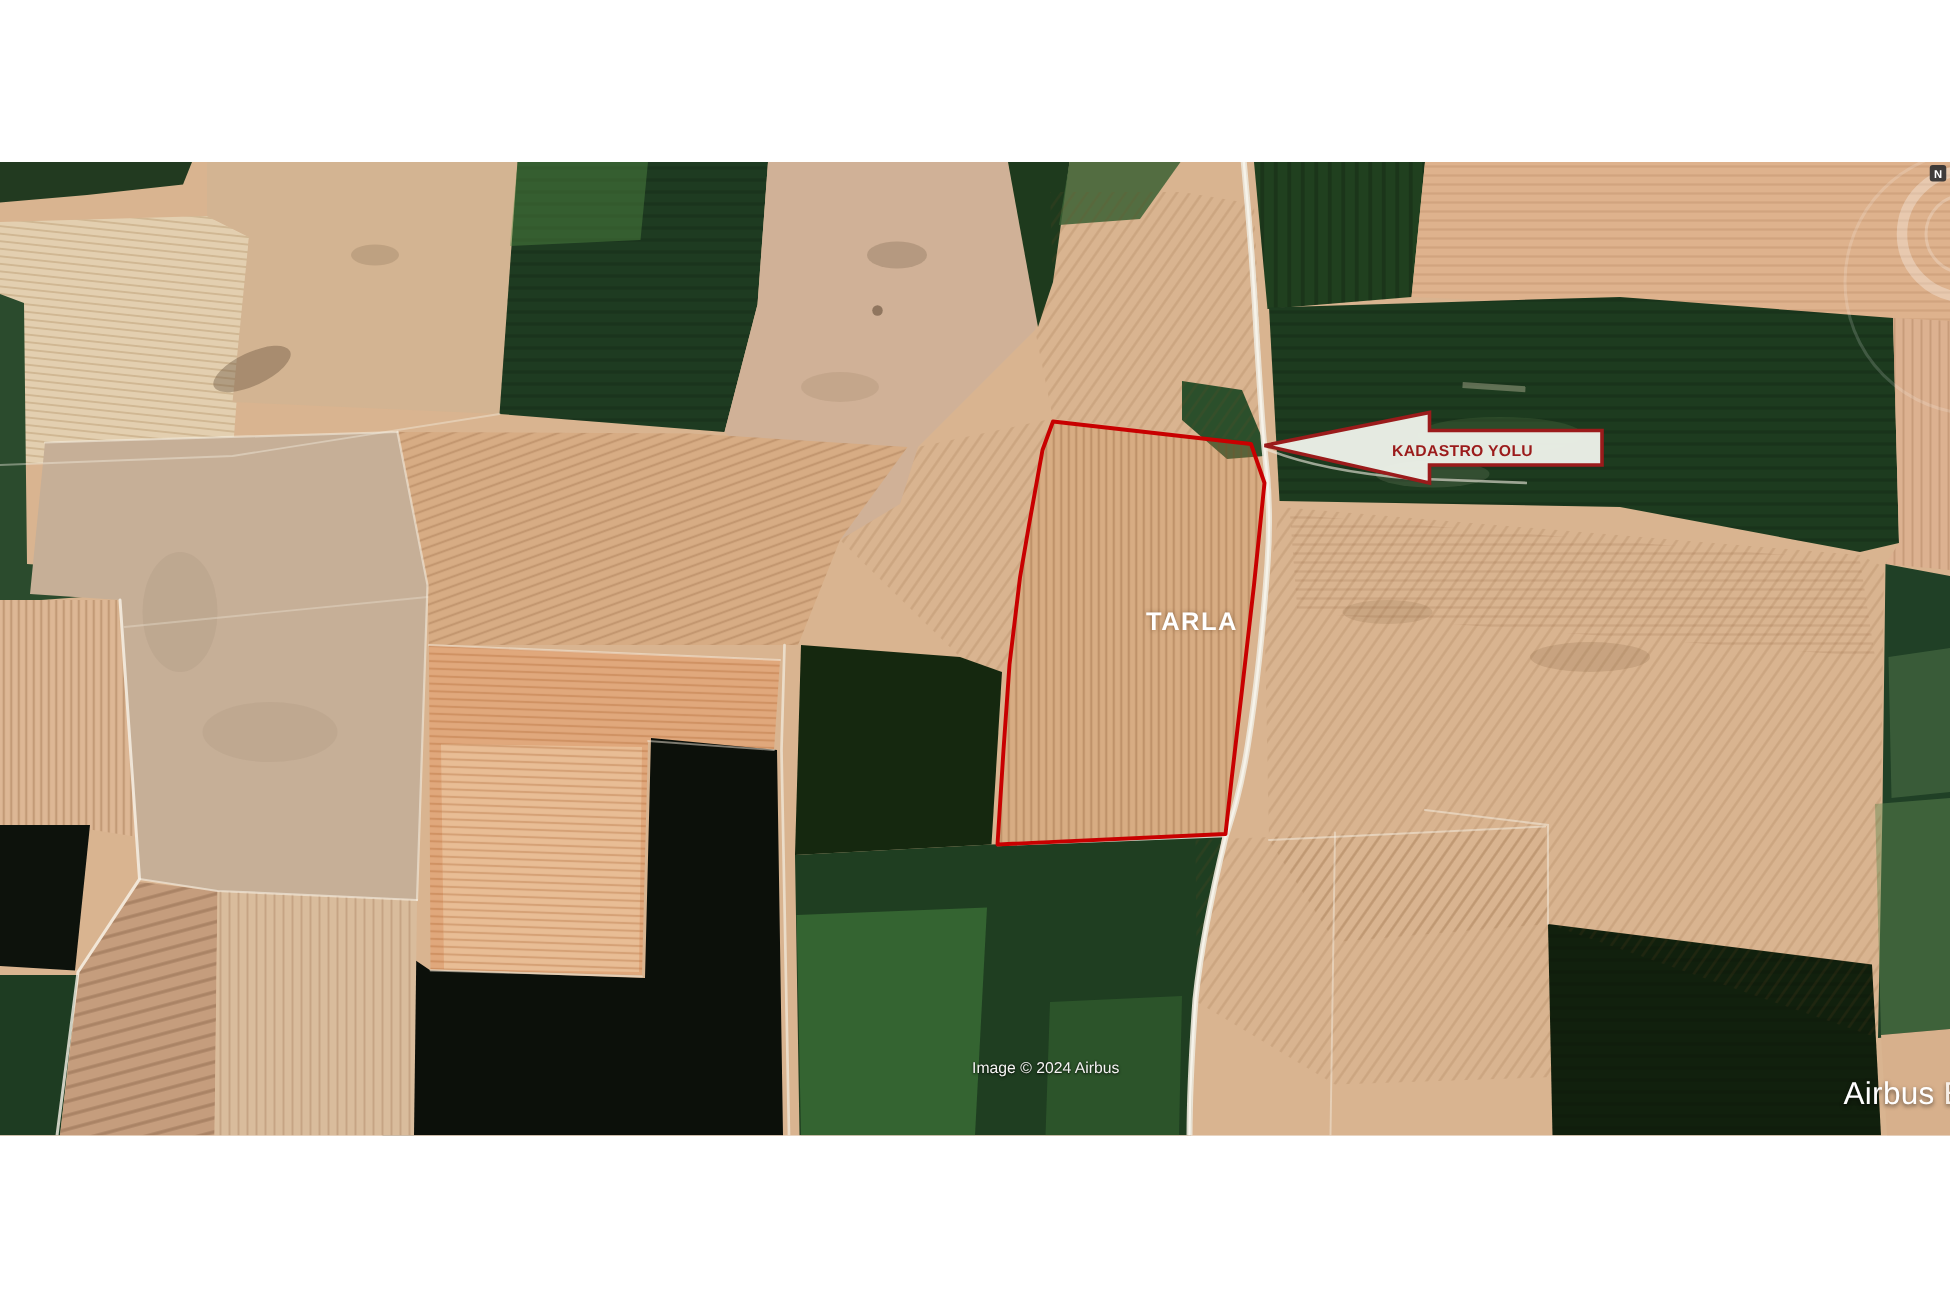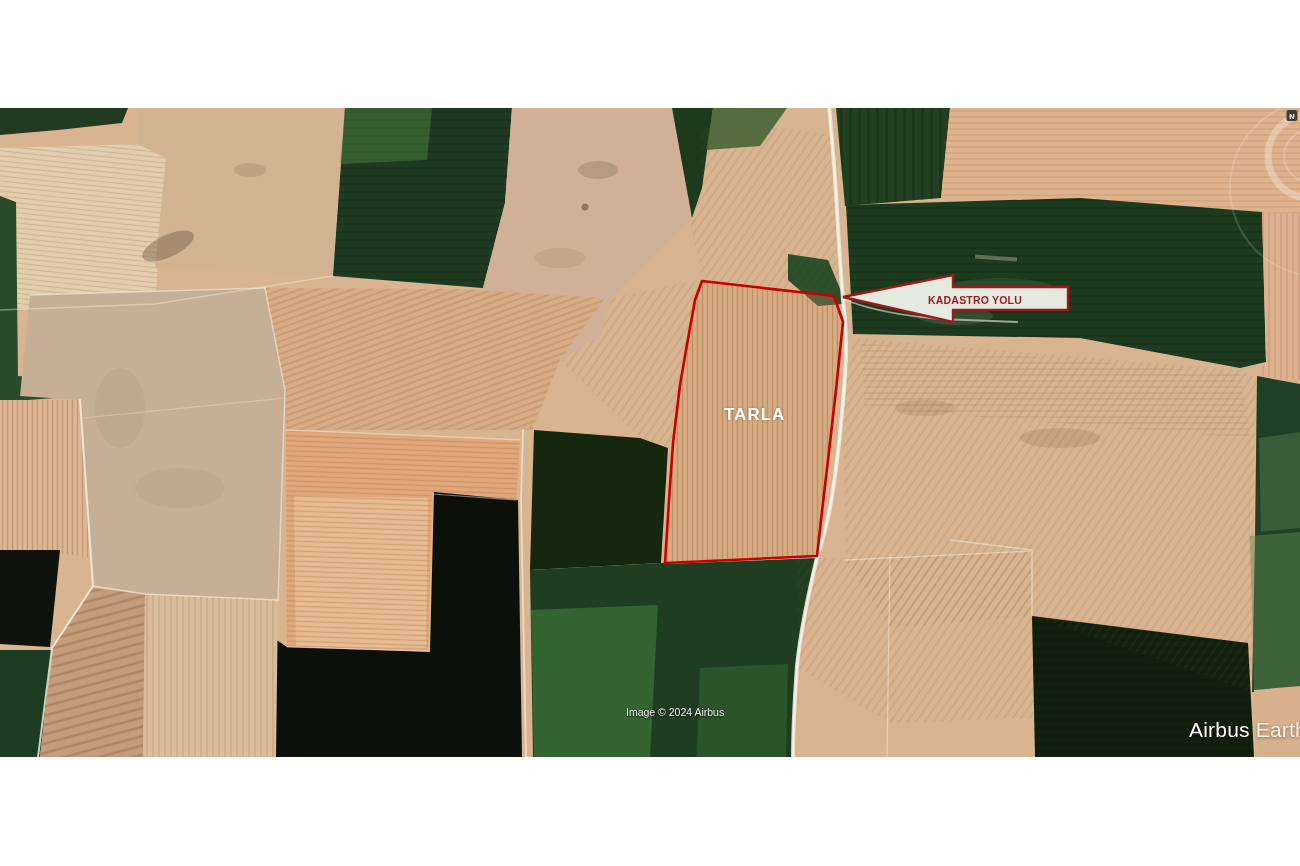--- a/index.html
+++ b/index.html
@@ -1,24 +1,24 @@
 <!DOCTYPE html>
 <html><head>
 <meta charset="utf-8">
 <title>Google Earth screenshot</title>
 <style>
   html,body{margin:0;padding:0;background:#ffffff;}
   .stage{position:relative;width:1300px;height:866px;background:#ffffff;overflow:hidden;
          font-family:"Liberation Sans", sans-serif;}
   .map{position:absolute;left:0;top:108px;width:1300px;height:649px;overflow:hidden;background:#d9b490;}
   .map svg{position:absolute;left:0;top:0;display:block;}
-  .overlay-label{position:absolute;white-space:nowrap;pointer-events:none;}
+  .overlay-label{position:absolute;white-space:nowrap;pointer-events:none;padding-left:40px;}
   .tarla{left:724px;top:297px;font-size:17px;font-weight:bold;letter-spacing:1px;color:#ffffff;
          text-shadow:0 0 3px rgba(80,50,25,.45);}
-  .attribution{left:626px;top:598px;font-size:10.5px;color:#f4f4f2;
+  .attribution{left:608px;top:598px;font-size:10.5px;color:#f4f4f2;
                text-shadow:0 1px 2px rgba(0,0,0,.7), 0 0 1px rgba(0,0,0,.6);}
   .watermark{left:1189px;top:610px;font-size:21px;color:#ffffff;letter-spacing:.2px;
              text-shadow:0 1px 3px rgba(0,0,0,.55);}
   .watermark .product{opacity:.8;margin-left:6px;font-weight:400;}
   .watermark .brand{font-weight:400;}
 </style>
 </head>
 <body>
 
 <div class="stage">

